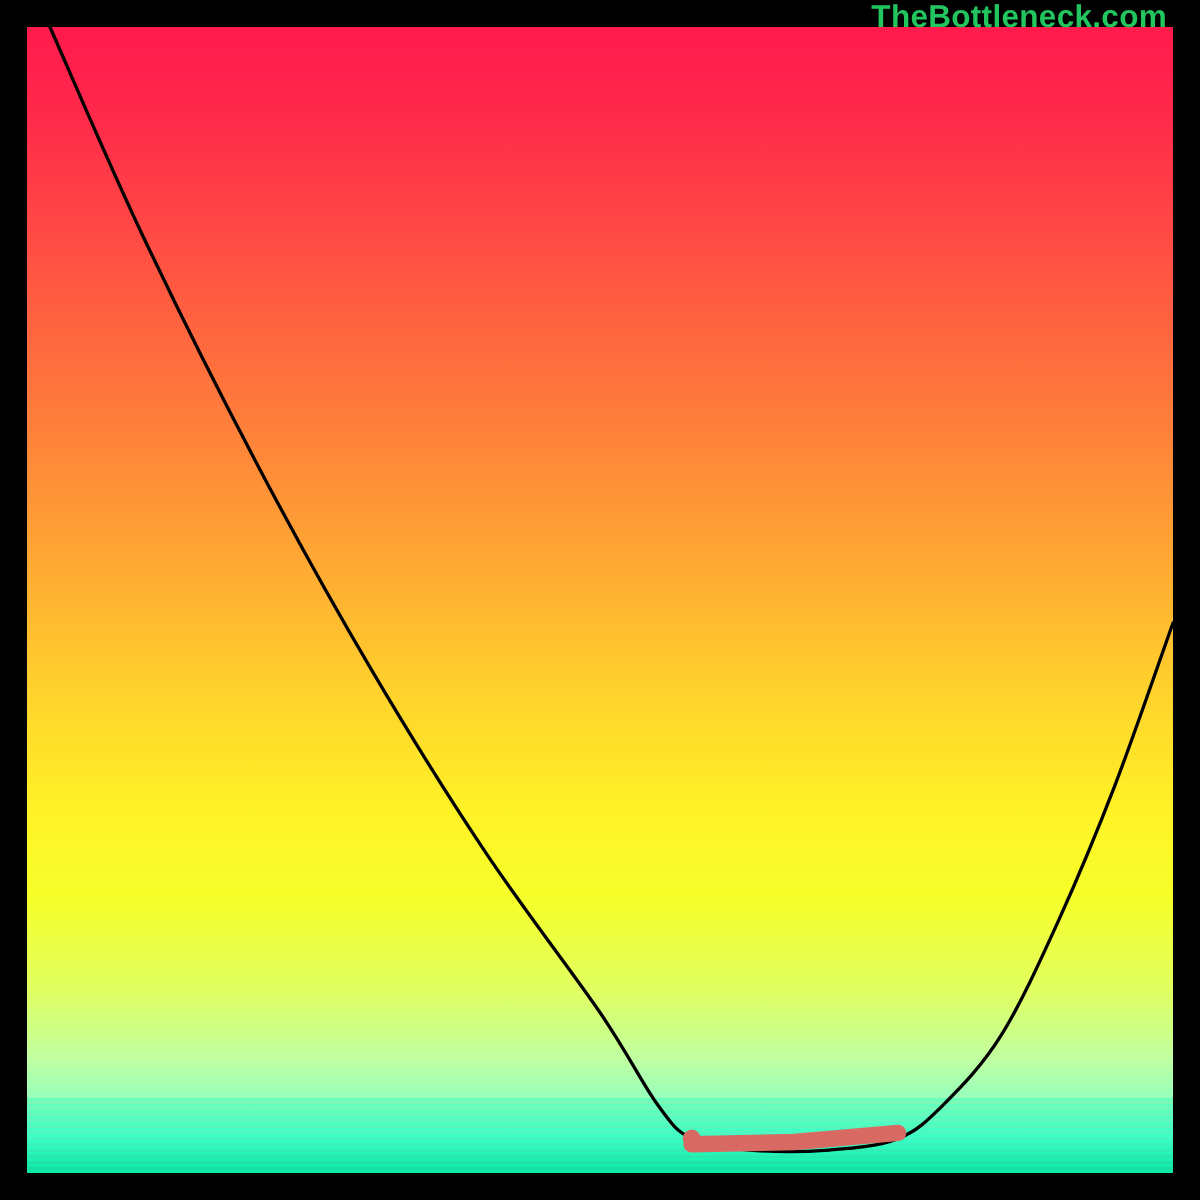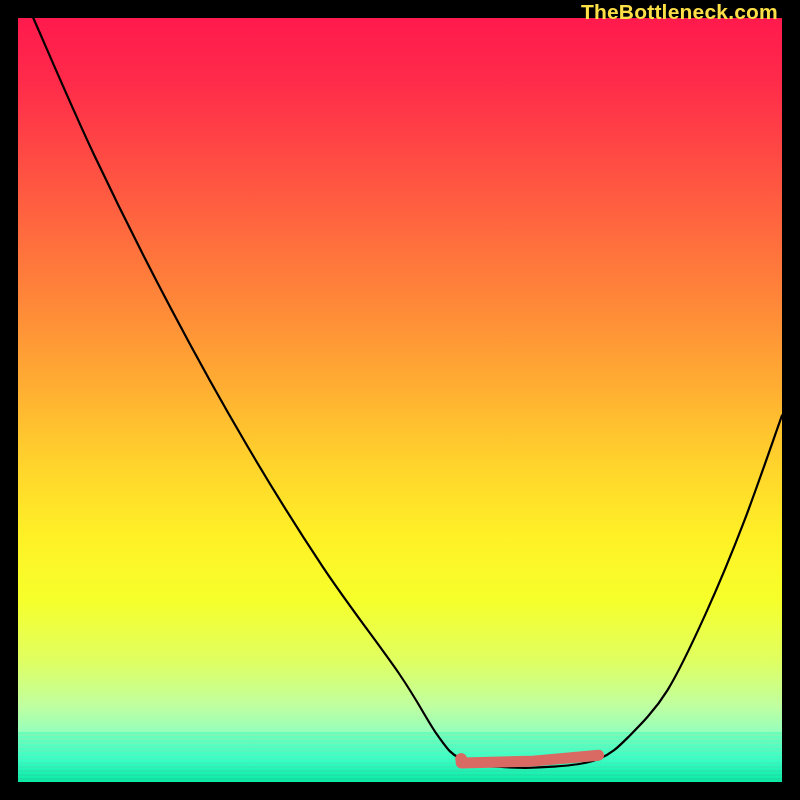--- a/index.html
+++ b/index.html
@@ -53,21 +53,21 @@
       rgba(0,255,180,0.30) 0px,
       rgba(0,255,180,0.30) 2px,
       rgba(0,200,140,0.15) 2px,
       rgba(0,200,140,0.15) 4px
     );
   }
   .brand {
     position: absolute;
     top: 0px;
     right: 22px;
-    color: #fde047;
+    color: #22c55e;
     font-family: Arial, Helvetica, sans-serif;
     font-weight: bold;
     font-size: 21px;
     letter-spacing: 0.2px;
   }
   svg.curve {
     position: absolute;
     left: 0;
     top: 0;
     width: 100%;

